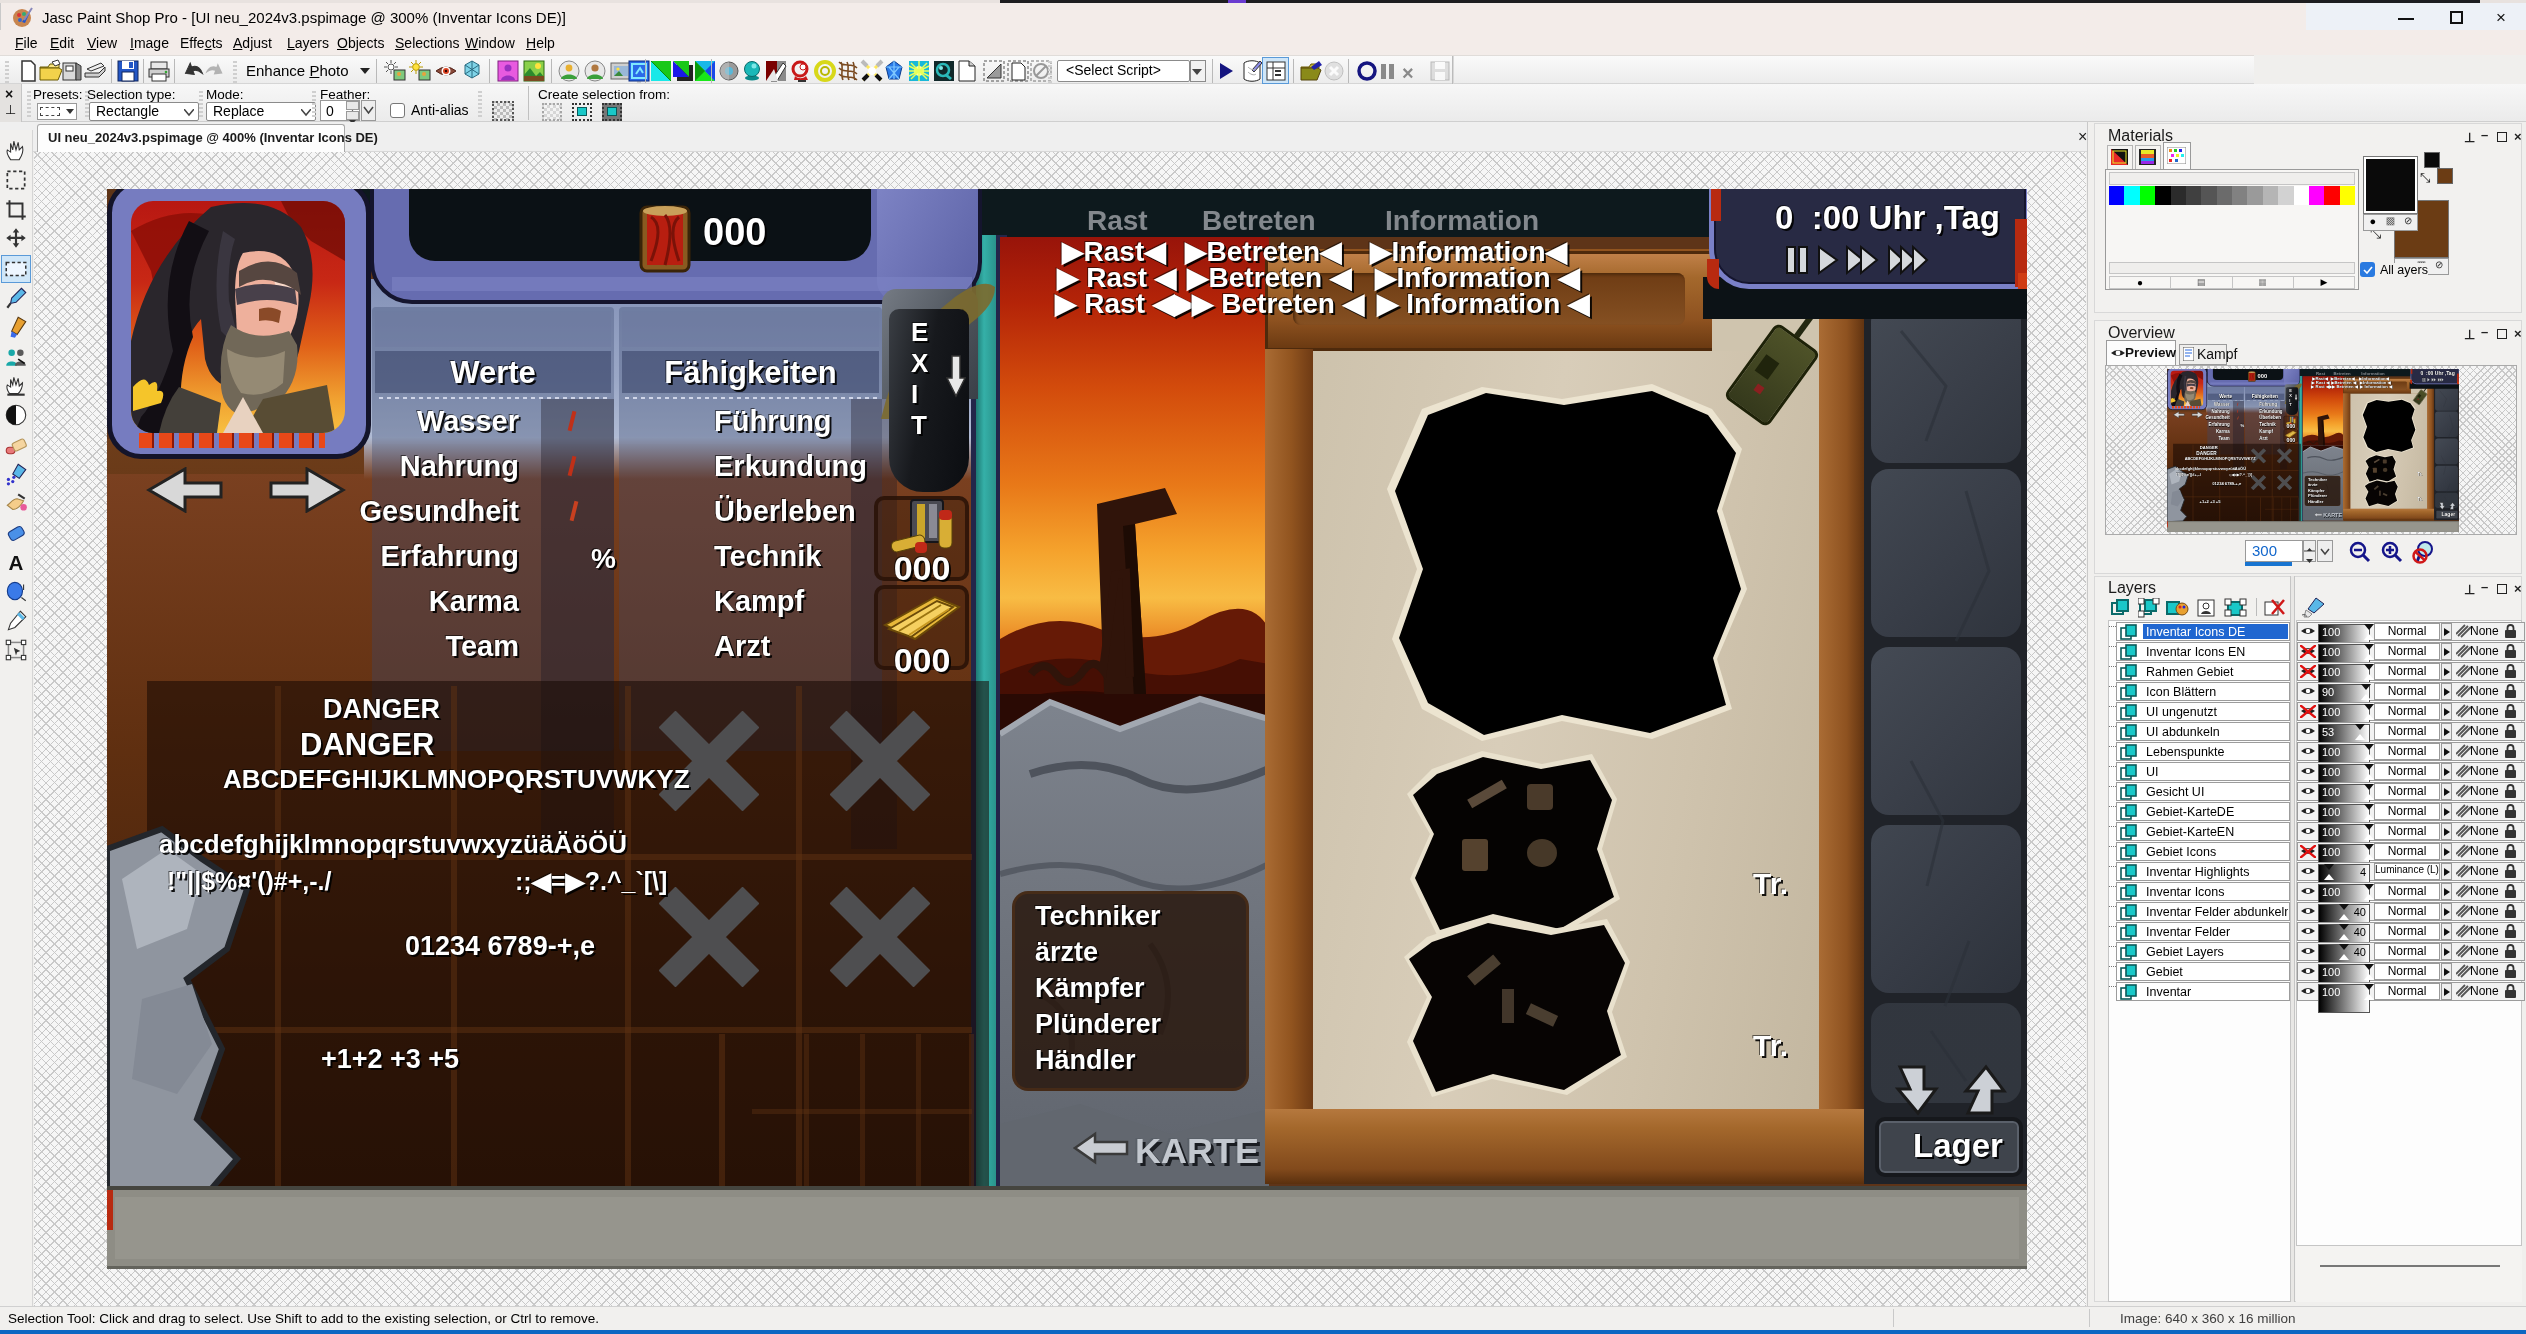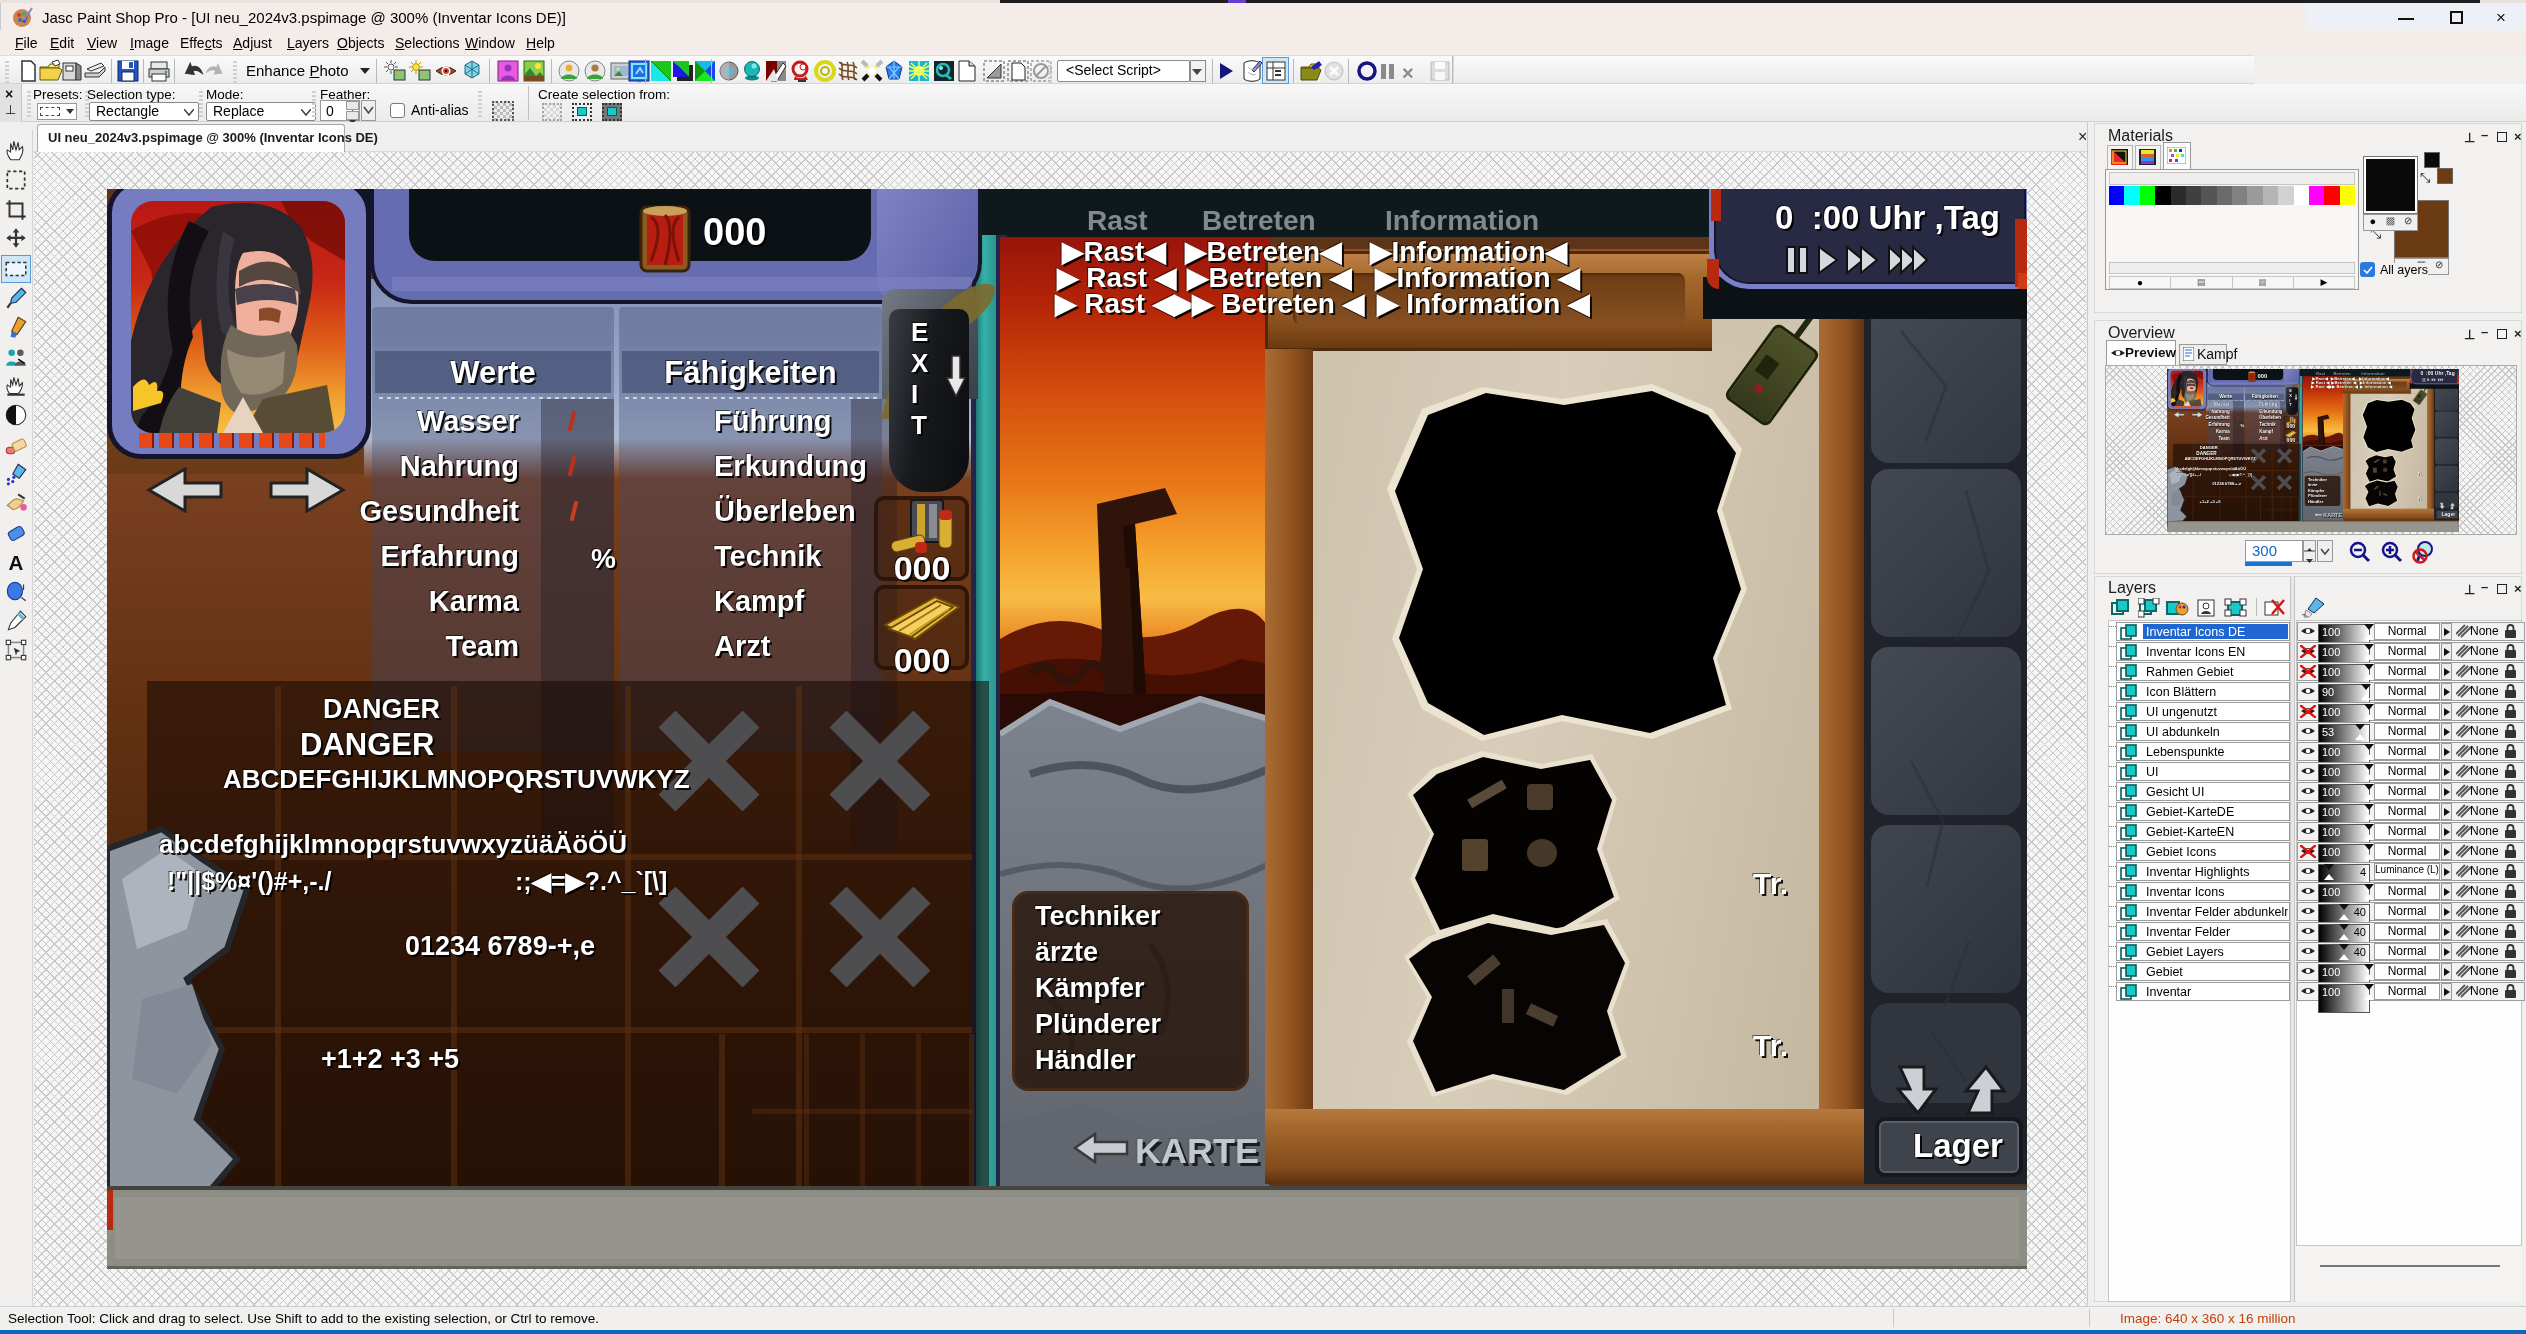--- a/index.html
+++ b/index.html
@@ -328,21 +328,21 @@
 <div class="a" style="left:572px;top:19px;width:20px;height:18px;border:2px dotted #333">
       <div class="a" style="left:3px;top:2px;width:10px;height:9px;background:#19c8c8;border:1px solid #0a5a5a"></div>
     </div>
 <div class="a" style="left:602px;top:19px;width:20px;height:18px;border:2px dotted #333;background:#777">
       <div class="a" style="left:3px;top:2px;width:10px;height:9px;background:#19c8c8;border:1px solid #0a5a5a"></div>
     </div>
 </div>
 
 <div class="a" style="left:0;top:122px;width:2526px;height:30px;background:#efefef;border-bottom:1px solid #d8d8d8"></div>
 <div class="a" style="left:37px;top:124px;width:308px;height:28px;background:#fdfdfd;border:1px solid #a8a8a8;border-bottom:none;border-radius:3px 3px 0 0"></div>
-<div class="a" style="left:48px;top:130px;font-size:13px;font-weight:bold;color:#1a1a1a">UI neu_2024v3.pspimage @ 300% (Inventar Icons DE)</div>
+<div class="a" style="left:48px;top:130px;font-size:13px;font-weight:bold;color:#1a1a1a">UI neu_2024v3.pspimage @ 400% (Inventar Icons DE)</div>
 <div class="a" style="left:2078px;top:128px;font-size:16px;color:#222">×</div>
 
 <div id="ltools" class="a" style="left:0;top:130px;width:33px;height:1176px;background:#f1f0ee;border-right:1px solid #d5d5d5">
 <svg class="a tooli" style="top:8px" viewBox="0 0 24 24">
       <path d="M7 20c-2-3-4-7-3-9l3 2V5l2 6 1-8 2 8 2-7 1 7 3-3c1 4-1 9-3 12z" fill="#fff" stroke="#333"></path>
     </svg>
 <svg class="a tooli" style="top:37px" viewBox="0 0 24 24">
       <rect x="4" y="4" width="16" height="16" fill="none" stroke="#333" stroke-width="1.6" stroke-dasharray="3 2.4"></rect>
     </svg>
 <svg class="a tooli" style="top:67px" viewBox="0 0 24 24">
@@ -1789,14 +1789,14 @@
     <svg class="lock" width="13" height="15" viewBox="0 0 13 15">
       <rect x="1" y="6" width="11" height="8" rx="1" fill="#333"></rect>
       <path d="M3.5 6V4a3 3 0 0 1 6 0v2" fill="none" stroke="#333" stroke-width="1.8"></path>
     </svg>
   </div>
 
 <div class="a" style="left:0;top:1306px;width:2526px;height:24px;background:#f1f0ee;border-top:1px solid #d0d0d0"></div>
 <div class="a" style="left:1893px;top:1309px;width:1px;height:18px;background:#c9c9c9"></div>
 <div class="a" style="left:2089px;top:1309px;width:1px;height:18px;background:#c9c9c9"></div>
 <div class="a" style="left:8px;top:1311px;font-size:13.5px;color:#000">Selection Tool: Click and drag to select. Use Shift to add to the existing selection, or Ctrl to remove.</div>
-<div class="a" style="left:2120px;top:1311px;font-size:13.5px;color:#c2410c">Image:  640 x 360 x 16 million</div>
+<div class="a" style="left:2120px;top:1311px;font-size:13.5px;color:#404040">Image:  640 x 360 x 16 million</div>
 <div class="a" style="left:0;top:1330px;width:2526px;height:4px;background:#0d66c2"></div>
 
 </body></html>

